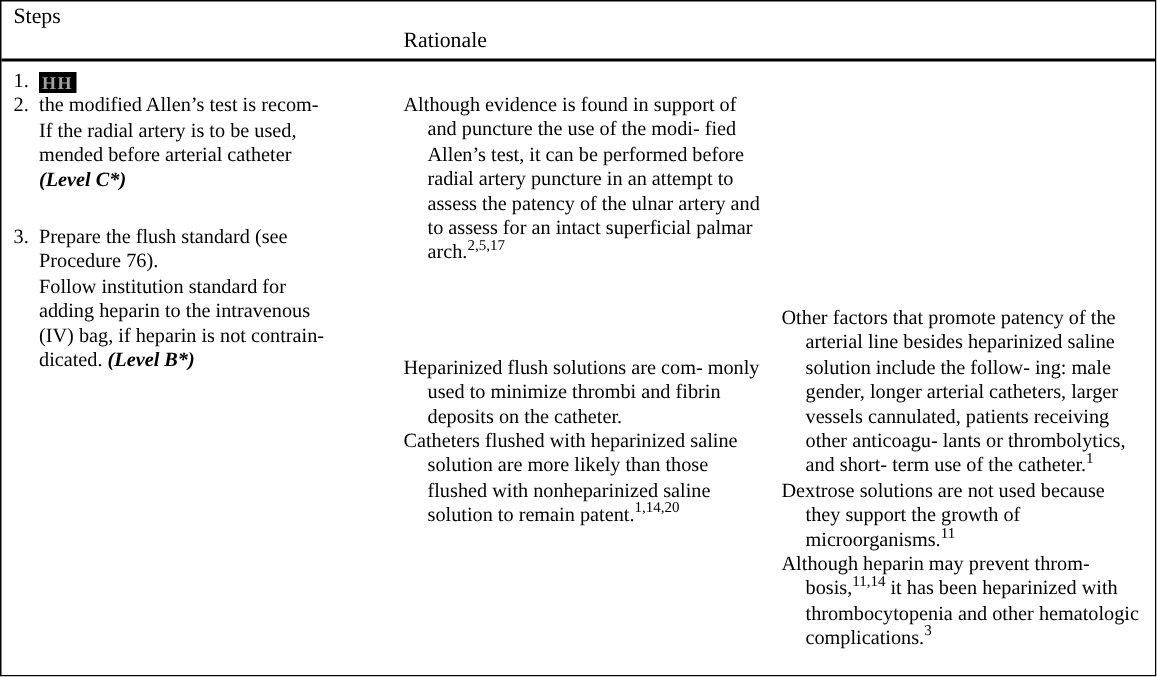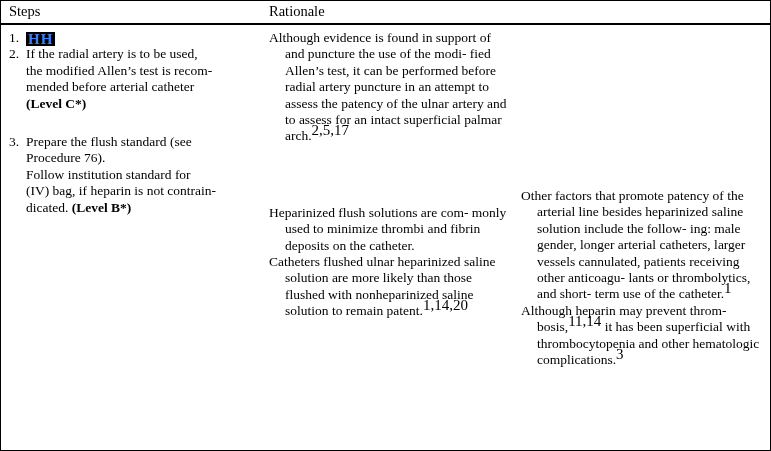--- a/index.html
+++ b/index.html
@@ -36,21 +36,21 @@
     padding-top: 2px;
     padding-bottom: 3px;
   }
   .header-cell {
     font-size: 14.5px;
     font-family: "Liberation Serif", serif;
     padding-left: 8px;
     box-sizing: border-box;
   }
   .col1 { width: 260px; flex: 0 0 260px; }
-  .col2 { width: 252px; flex: 0 0 252px; }
+  .col2 { width: 252px; flex: 0 0 252px; margin-top: 16px; }
   .col3 { width: 255px; flex: 0 0 255px; }
 
   .body-row {
     display: flex;
     flex-direction: row;
     flex: 1 1 auto;
   }
   .body-cell {
     box-sizing: border-box;
     padding-left: 8px;
@@ -79,29 +79,29 @@
   }
   .step-text {
     flex: 1 1 auto;
     text-indent: 0;
     font-size: 13.5px;
     line-height: 16.4px;
   }
   .step-text .cont {
     display: block;
   }
-  .bold { font-weight: bold; }
+  .bold { font-weight: bold; font-style: italic; }
 
   .redacted {
     display: inline-block;
     background: #000000;
-    color: #3b82f6;
+    color: #a3a3a3;
     font-weight: bold;
     font-family: "Liberation Serif", serif;
-    font-size: 15px;
+    font-size: 12px;
     line-height: 14px;
     padding: 0 2px;
     letter-spacing: 1px;
     height: 14px;
     vertical-align: middle;
   }
 
   .gap-step3 { margin-top: 22px; }
 
   
@@ -109,21 +109,21 @@
     margin: 0 0 0 0;
     padding-left: 16px;
     text-indent: -16px;
     font-size: 13.5px;
     line-height: 16.4px;
   }
   .rat-spacer { height: 60px; }
   .spc-spacer { height: 158px; }
 
   sup {
-    font-size: 15px;
+    font-size: 10px;
     vertical-align: super;
     line-height: 0;
   }
 </style>
 </head>
 <body>
 
 <div class="page">
   <div class="table">
 
@@ -140,33 +140,34 @@
           <div class="step">
             <div class="step-num">1.</div>
             <div class="step-text">
               <span class="redacted">HH</span>
             </div>
           </div>
 
           <div class="step">
             <div class="step-num">2.</div>
             <div class="step-text">
+              <span class="cont">the modified Allen’s test is recom-</span>
               <span class="cont">If the radial artery is to be used,</span>
-              <span class="cont">the modified Allen’s test is recom-</span>
               <span class="cont">mended before arterial catheter</span>
               <span class="cont bold">(Level C*)</span>
             </div>
           </div>
 
           <div class="step gap-step3">
             <div class="step-num">3.</div>
             <div class="step-text">
               <span class="cont">Prepare the flush standard (see</span>
               <span class="cont">Procedure 76).</span>
               <span class="cont">Follow institution standard for</span>
+              <span class="cont">adding heparin to the intravenous</span>
               <span class="cont">(IV) bag, if heparin is not contrain-</span>
               <span class="cont"><span>dicated.</span> <span class="bold">(Level B*)</span></span>
             </div>
           </div>
 
         </div>
       </div>
 
       <div class="body-cell col2">
         <div class="para">
@@ -181,45 +182,50 @@
 
         <div class="rat-spacer"></div>
 
         <div class="para">
           <span>Heparinized flush solutions are com-</span>
           <span>monly used to minimize thrombi</span>
           <span>and fibrin deposits on the catheter.</span>
         </div>
 
         <div class="para">
-          <span>Catheters flushed ulnar heparinized</span>
+          <span>Catheters flushed with heparinized</span>
           <span>saline solution are more likely than</span>
           <span>those flushed with nonheparinized</span>
           <span>saline solution to remain patent.</span><sup>1,14,20</sup>
         </div>
       </div>
 
       <div class="body-cell col3">
         <div class="spc-spacer"></div>
 
         <div class="para">
           <span>Other factors that promote patency of</span>
           <span>the arterial line besides heparinized</span>
           <span>saline solution include the follow-</span>
           <span>ing: male gender, longer arterial</span>
           <span>catheters, larger vessels cannulated,</span>
           <span>patients receiving other anticoagu-</span>
           <span>lants or thrombolytics, and short-</span>
           <span>term use of the catheter.</span><sup>1</sup>
         </div>
 
+        <div class="para">
+          <span>Dextrose solutions are not used</span>
+          <span>because they support the growth</span>
+          <span>of microorganisms.</span><sup>11</sup>
+        </div>
 
         <div class="para">
           <span>Although heparin may prevent throm-</span>
-          <span>bosis,</span><sup>11,14</sup><span> it has been superficial</span>
+          <span>bosis,</span><sup>11,14</sup><span> it has been heparinized</span>
           <span>with thrombocytopenia and other</span>
           <span>hematologic complications.</span><sup>3</sup>
         </div>
       </div>
 
     </div>
   </div>
 </div>
 
 </body></html>

